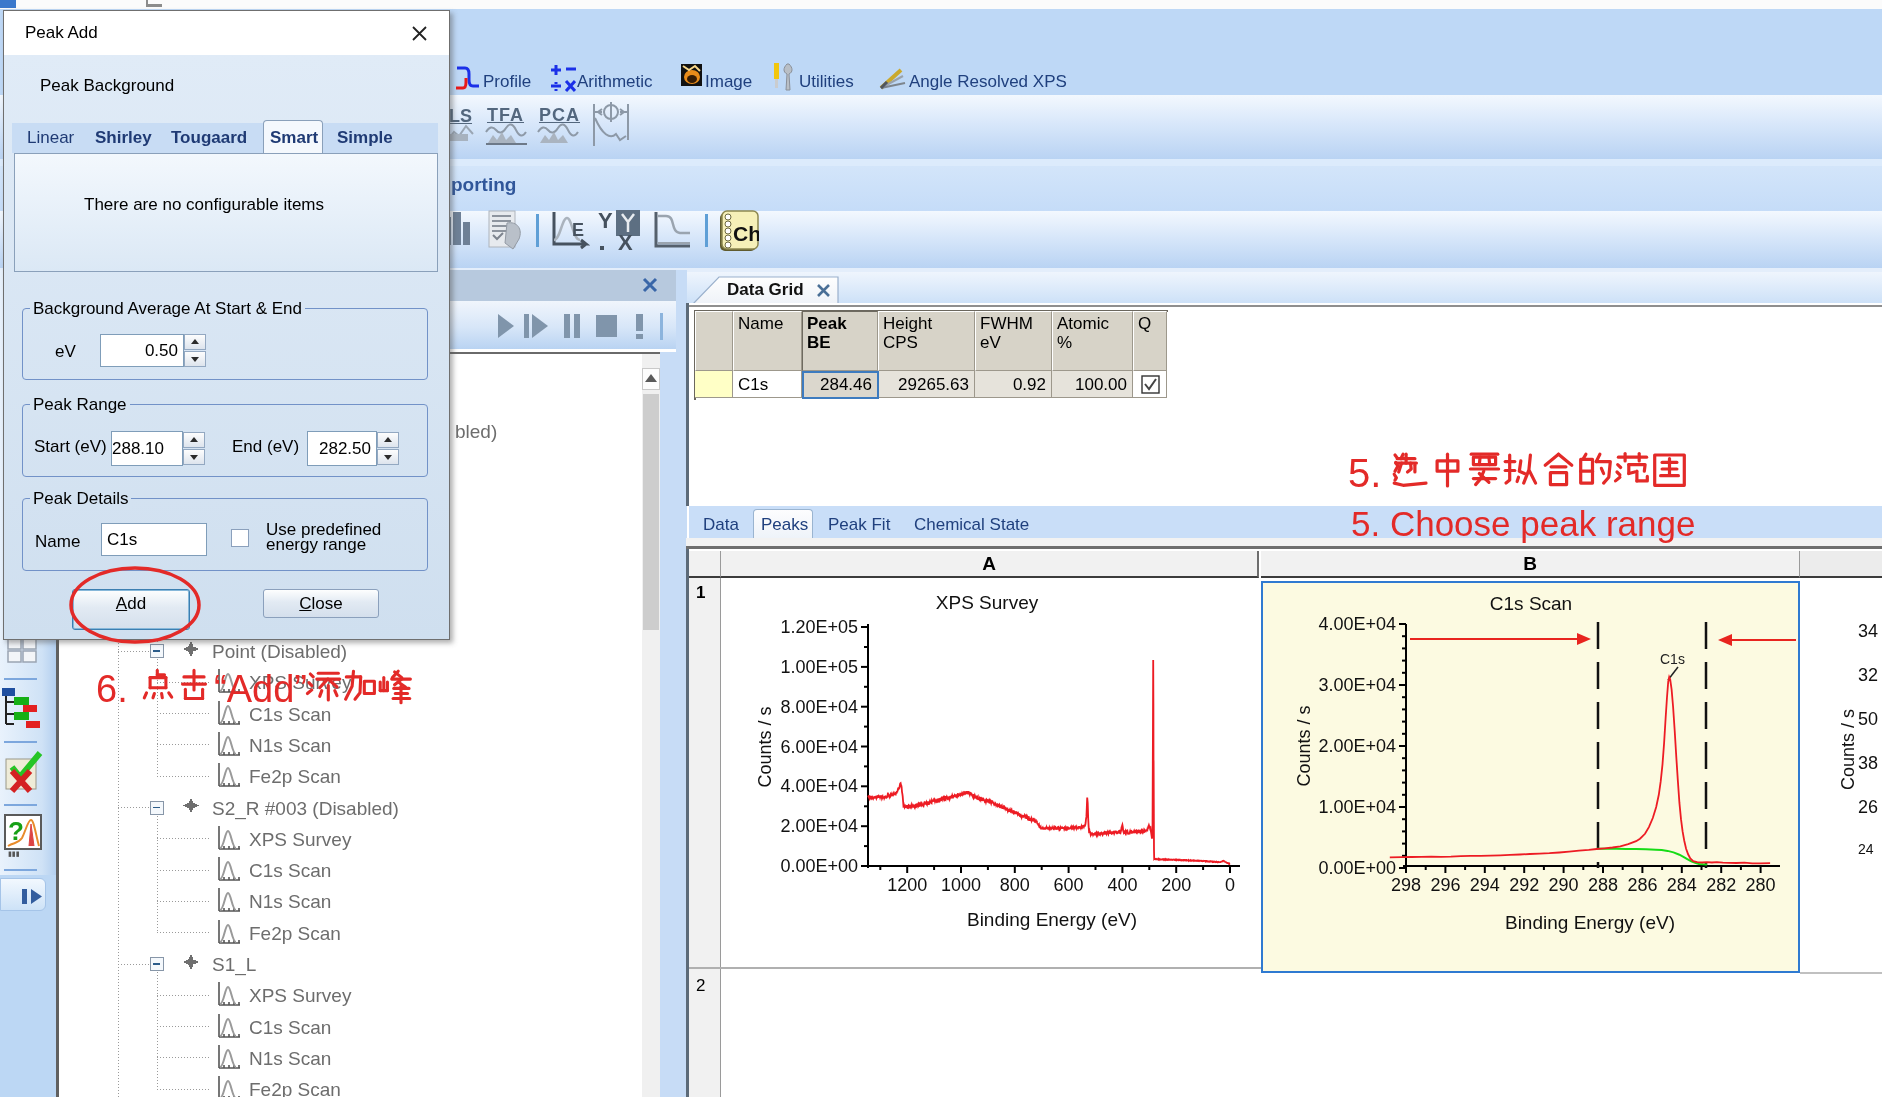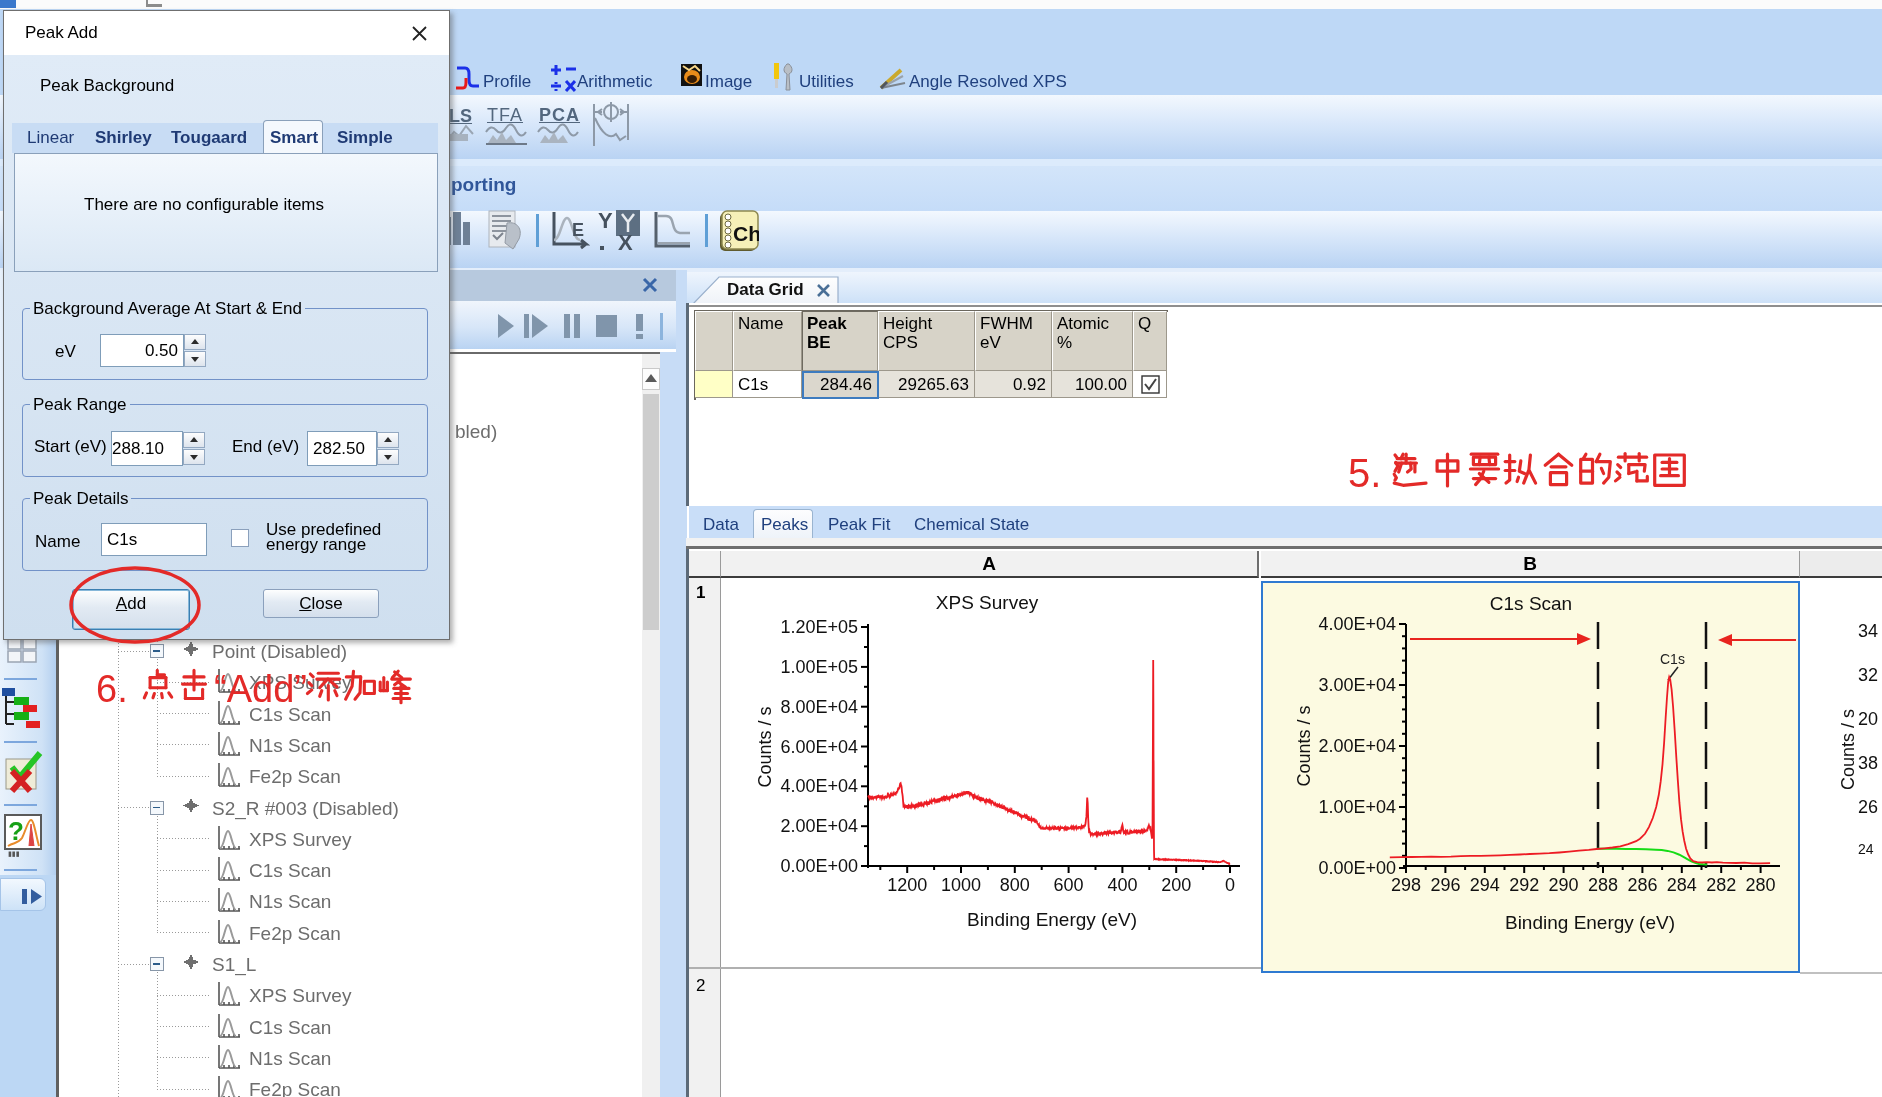--- a/index.html
+++ b/index.html
@@ -59,21 +59,21 @@
       <path d="M2 24 L24 12" stroke="#9aa2ab" stroke-width="2"></path>
       <path d="M2 24 L26 19" stroke="#7d858d" stroke-width="2"></path>
       <path d="M2 24 L8 18" stroke="#4f565e" stroke-width="3"></path>
     </svg>
 <div class="abs nav" style="left:909px;top:72px">Angle Resolved XPS</div>
 <div class="abs" style="left:449px;top:106px;width:28px;height:20px;font-size:18px;font-weight:bold;color:#53677e;text-decoration:underline">LS</div>
 <svg class="abs" style="left:446px;top:118px" width="30" height="26">
       <path d="M2 22 L8 14 L13 18 L20 8 L27 16" fill="none" stroke="#9aa6b4" stroke-width="2"></path>
       <rect x="4" y="16" width="18" height="7" fill="#a7b2bf"></rect>
     </svg>
-<div class="abs" style="left:487px;top:105px;width:40px;height:20px;font-size:18px;font-weight:normal;color:#53677e;letter-spacing:1px;text-decoration:underline">TFA</div>
+<div class="abs" style="left:487px;top:105px;width:40px;height:20px;font-size:18px;font-weight:bold;color:#53677e;letter-spacing:1px;text-decoration:underline">TFA</div>
 <svg class="abs" style="left:485px;top:118px" width="44" height="28">
       <path d="M1 14 Q6 6 11 12 T21 10 T31 12 T41 14" fill="none" stroke="#8e9aa8" stroke-width="2"></path>
       <path d="M3 25 L8 17 L12 22 L17 14 L21 22 L26 17 L31 25 Z" fill="#aab4c0"></path>
       <path d="M1 26 H42" stroke="#6d7988" stroke-width="2"></path>
     </svg>
 <div class="abs" style="left:539px;top:105px;width:44px;height:20px;font-size:18px;font-weight:bold;color:#53677e;letter-spacing:1px;text-decoration:underline">PCA</div>
 <svg class="abs" style="left:537px;top:118px" width="44" height="28">
       <path d="M1 14 Q6 6 11 12 T21 10 T31 12 T41 14" fill="none" stroke="#8e9aa8" stroke-width="2"></path>
       <path d="M3 25 L8 17 L12 22 L17 14 L21 22 L26 17 L31 25 Z" fill="#aab4c0"></path>
     </svg>
@@ -384,20 +384,21 @@
         <path d="M244.9 19.2 L244.9 28.9" fill="none" stroke="#e32a28" stroke-width="3.2" stroke-linecap="round" stroke-linejoin="round"></path>
         <path d="M244.9 28.9 L255.3 28.9 L255.3 24.4" fill="none" stroke="#e32a28" stroke-width="3.2" stroke-linecap="round" stroke-linejoin="round"></path>
         <path d="M262.7 3.0 L292.3 3.0 L292.3 33.3 L262.7 33.3 L262.7 3.0" fill="none" stroke="#e32a28" stroke-width="3.2" stroke-linecap="round" stroke-linejoin="round"></path>
         <path d="M270.1 10.4 L284.9 10.4" fill="none" stroke="#e32a28" stroke-width="3.2" stroke-linecap="round" stroke-linejoin="round"></path>
         <path d="M270.1 17.0 L284.9 17.0" fill="none" stroke="#e32a28" stroke-width="3.2" stroke-linecap="round" stroke-linejoin="round"></path>
         <path d="M277.5 6.7 L277.5 22.9" fill="none" stroke="#e32a28" stroke-width="3.2" stroke-linecap="round" stroke-linejoin="round"></path>
         <path d="M268.6 23.7 L286.4 23.7" fill="none" stroke="#e32a28" stroke-width="3.2" stroke-linecap="round" stroke-linejoin="round"></path>
       </g>
     </svg>
 <div class="abs" style="left:689px;top:506px;width:1193px;height:32px;background:#c9def8"></div>
+<div class="red" style="left:1351px;top:504px;font-size:35px;z-index:6">5. Choose peak range</div>
 <div class="abs nav" style="left:703px;top:515px">Data</div>
 <div class="abs" style="left:753px;top:509px;width:60px;height:29px;background:linear-gradient(#fdfdfe,#eef3f9);border:1px solid #9ab4d0;border-bottom:none;border-radius:4px 4px 0 0"></div>
 <div class="abs nav" style="left:761px;top:515px">Peaks</div>
 <div class="abs nav" style="left:828px;top:515px">Peak Fit</div>
 <div class="abs nav" style="left:914px;top:515px">Chemical State</div>
 <div class="abs" style="left:686px;top:538px;width:1196px;height:8px;background:#f2f2f2"></div>
 <div class="abs" style="left:686px;top:546px;width:1196px;height:3px;background:#6e6e6e"></div>
 <div class="abs" style="left:686px;top:549px;width:1196px;height:548px;background:#fff;border-left:3px solid #5c6a78"></div>
 <div class="abs" style="left:689px;top:551px;width:32px;height:27px;background:#f1f1f1;border-right:1px solid #9a9a9a;border-bottom:2px solid #3c3c3c"></div>
 <div class="abs" style="left:721px;top:551px;width:538px;height:27px;background:#f1f1f1;border-right:2px solid #6e6e6e;border-bottom:2px solid #3c3c3c;text-align:center;font-size:19px;font-weight:bold;line-height:25px">A</div>
@@ -527,21 +528,21 @@
 <path d="M469 57 H533" stroke="#e8241f" stroke-width="2"></path>
       <path d="M455 57 L469 51 V63 Z" fill="#e8241f"></path>
 <text x="397" y="81" font-size="14" fill="#222">C1s</text>
 <path d="M415 84 L405 97" stroke="#222" stroke-width="1.5"></path>
 <polyline points="333.7,265.8 343.5,265.8 353.4,265.8 363.2,265.9 373.1,266.0 382.9,266.3 392.8,266.7 398.7,267.1 404.6,267.9 410.5,269.4 416.4,271.7 420.4,273.8 424.3,276.1 428.3,278.3 432.2,279.8 436.1,280.9 440.1,281.3 444.0,281.5" fill="none" stroke="#16dc16" stroke-width="2"></polyline>
 <polyline points="126.8,274.4 138.7,274.2 148.5,274.0 158.4,273.9 168.2,273.6 178.1,273.8 187.9,273.6 197.8,273.1 207.6,272.9 217.5,272.9 227.3,272.6 237.2,272.3 247.0,271.8 256.9,271.5 266.7,271.0 276.6,270.6 286.4,270.2 296.3,269.5 306.1,268.6 316.0,267.7 325.8,266.9 333.7,266.0 341.6,265.3 349.5,264.5 357.3,263.3 365.2,261.2 373.1,258.2 377.0,255.7 382.0,250.8 385.9,244.1 389.8,235.0 393.2,224.0 395.8,211.8 397.7,198.4 399.5,181.3 401.1,160.0 402.6,135.5 404.0,114.2 405.2,99.0 406.2,94.1 407.2,96.5 408.6,106.3 410.1,124.0 411.7,147.8 413.3,174.0 414.9,198.4 416.4,219.7 418.0,236.2 419.6,248.4 421.2,257.5 423.1,265.8 425.1,271.3 427.3,275.4 430.2,278.2 434.2,279.1 439.1,279.5 444.0,279.2 448.9,279.5 453.9,279.1 459.8,279.6 465.7,279.8 473.6,280.0 481.4,279.7 489.3,280.4 497.2,280.3 507.1,280.2" fill="none" stroke="#ed1c24" stroke-width="1.8"></polyline>
 </svg>
 <div class="abs" style="left:1838px;top:790px;font-size:18px;color:#111;transform:rotate(-90deg);transform-origin:left top;white-space:nowrap">Counts / s</div>
 <div class="abs" style="left:1858px;top:621px;font-size:18px;color:#111">34</div>
 <div class="abs" style="left:1858px;top:665px;font-size:18px;color:#111">32</div>
-<div class="abs" style="left:1858px;top:709px;font-size:18px;color:#111">20</div>
+<div class="abs" style="left:1858px;top:709px;font-size:18px;color:#111">50</div>
 <div class="abs" style="left:1858px;top:753px;font-size:18px;color:#111">38</div>
 <div class="abs" style="left:1858px;top:797px;font-size:18px;color:#111">26</div>
 <div class="abs" style="left:1858px;top:841px;font-size:14px;color:#111">24</div>
 <svg class="abs" style="left:96px;top:667px;z-index:6" width="340" height="46">
       <text x="0" y="35" font-size="38" fill="#e32a28">6.</text>
       <g transform="translate(44,2)">
         <path d="M17.3 1.4 L17.3 8.6" fill="none" stroke="#e32a28" stroke-width="3.1" stroke-linecap="round" stroke-linejoin="round"></path>
         <path d="M17.3 5.8 L24.5 5.8" fill="none" stroke="#e32a28" stroke-width="3.1" stroke-linecap="round" stroke-linejoin="round"></path>
         <path d="M10.1 8.6 L10.1 18.7" fill="none" stroke="#e32a28" stroke-width="3.1" stroke-linecap="round" stroke-linejoin="round"></path>
         <path d="M10.1 8.6 L25.9 8.6" fill="none" stroke="#e32a28" stroke-width="3.1" stroke-linecap="round" stroke-linejoin="round"></path>
@@ -620,21 +621,21 @@
 <div class="glab" style="left:30px;top:395px;z-index:12;background:#d6e4f2">Peak Range</div>
 <div class="abs" style="left:34px;top:437px;font-size:17px;z-index:11">Start (eV)</div>
 <div class="fld" style="left:111px;top:431px;width:72px;height:35px;z-index:11;text-align:right;line-height:33px;padding-right:19px">288.10</div>
 <div class="spin" style="left:183px;top:432px;height:16px;z-index:11"></div>
 <div class="spin" style="left:183px;top:449px;height:16px;z-index:11"></div>
 <svg class="abs" style="left:183px;top:432px;z-index:12" width="22" height="33">
       <path d="M11 5 L15 10 H7 Z" fill="#2b2b2b"></path>
       <path d="M11 28 L15 23 H7 Z" fill="#2b2b2b"></path>
     </svg>
 <div class="abs" style="left:232px;top:437px;font-size:17px;z-index:11">End (eV)</div>
-<div class="fld" style="left:307px;top:431px;width:70px;height:35px;z-index:11;text-align:right;line-height:33px;padding-right:11px">282.50</div>
+<div class="fld" style="left:307px;top:431px;width:70px;height:35px;z-index:11;text-align:right;line-height:33px;padding-right:5px">282.50</div>
 <div class="spin" style="left:377px;top:432px;height:16px;z-index:11"></div>
 <div class="spin" style="left:377px;top:449px;height:16px;z-index:11"></div>
 <svg class="abs" style="left:377px;top:432px;z-index:12" width="22" height="33">
       <path d="M11 5 L15 10 H7 Z" fill="#2b2b2b"></path>
       <path d="M11 28 L15 23 H7 Z" fill="#2b2b2b"></path>
     </svg>
 <div class="gbox" style="left:22px;top:498px;width:406px;height:73px;z-index:11"></div>
 <div class="glab" style="left:30px;top:489px;z-index:12;background:#d3e2f1">Peak Details</div>
 <div class="abs" style="left:35px;top:532px;font-size:17px;z-index:11">Name</div>
 <div class="fld" style="left:101px;top:523px;width:106px;height:33px;z-index:11;line-height:31px;padding-left:5px">C1s</div>

